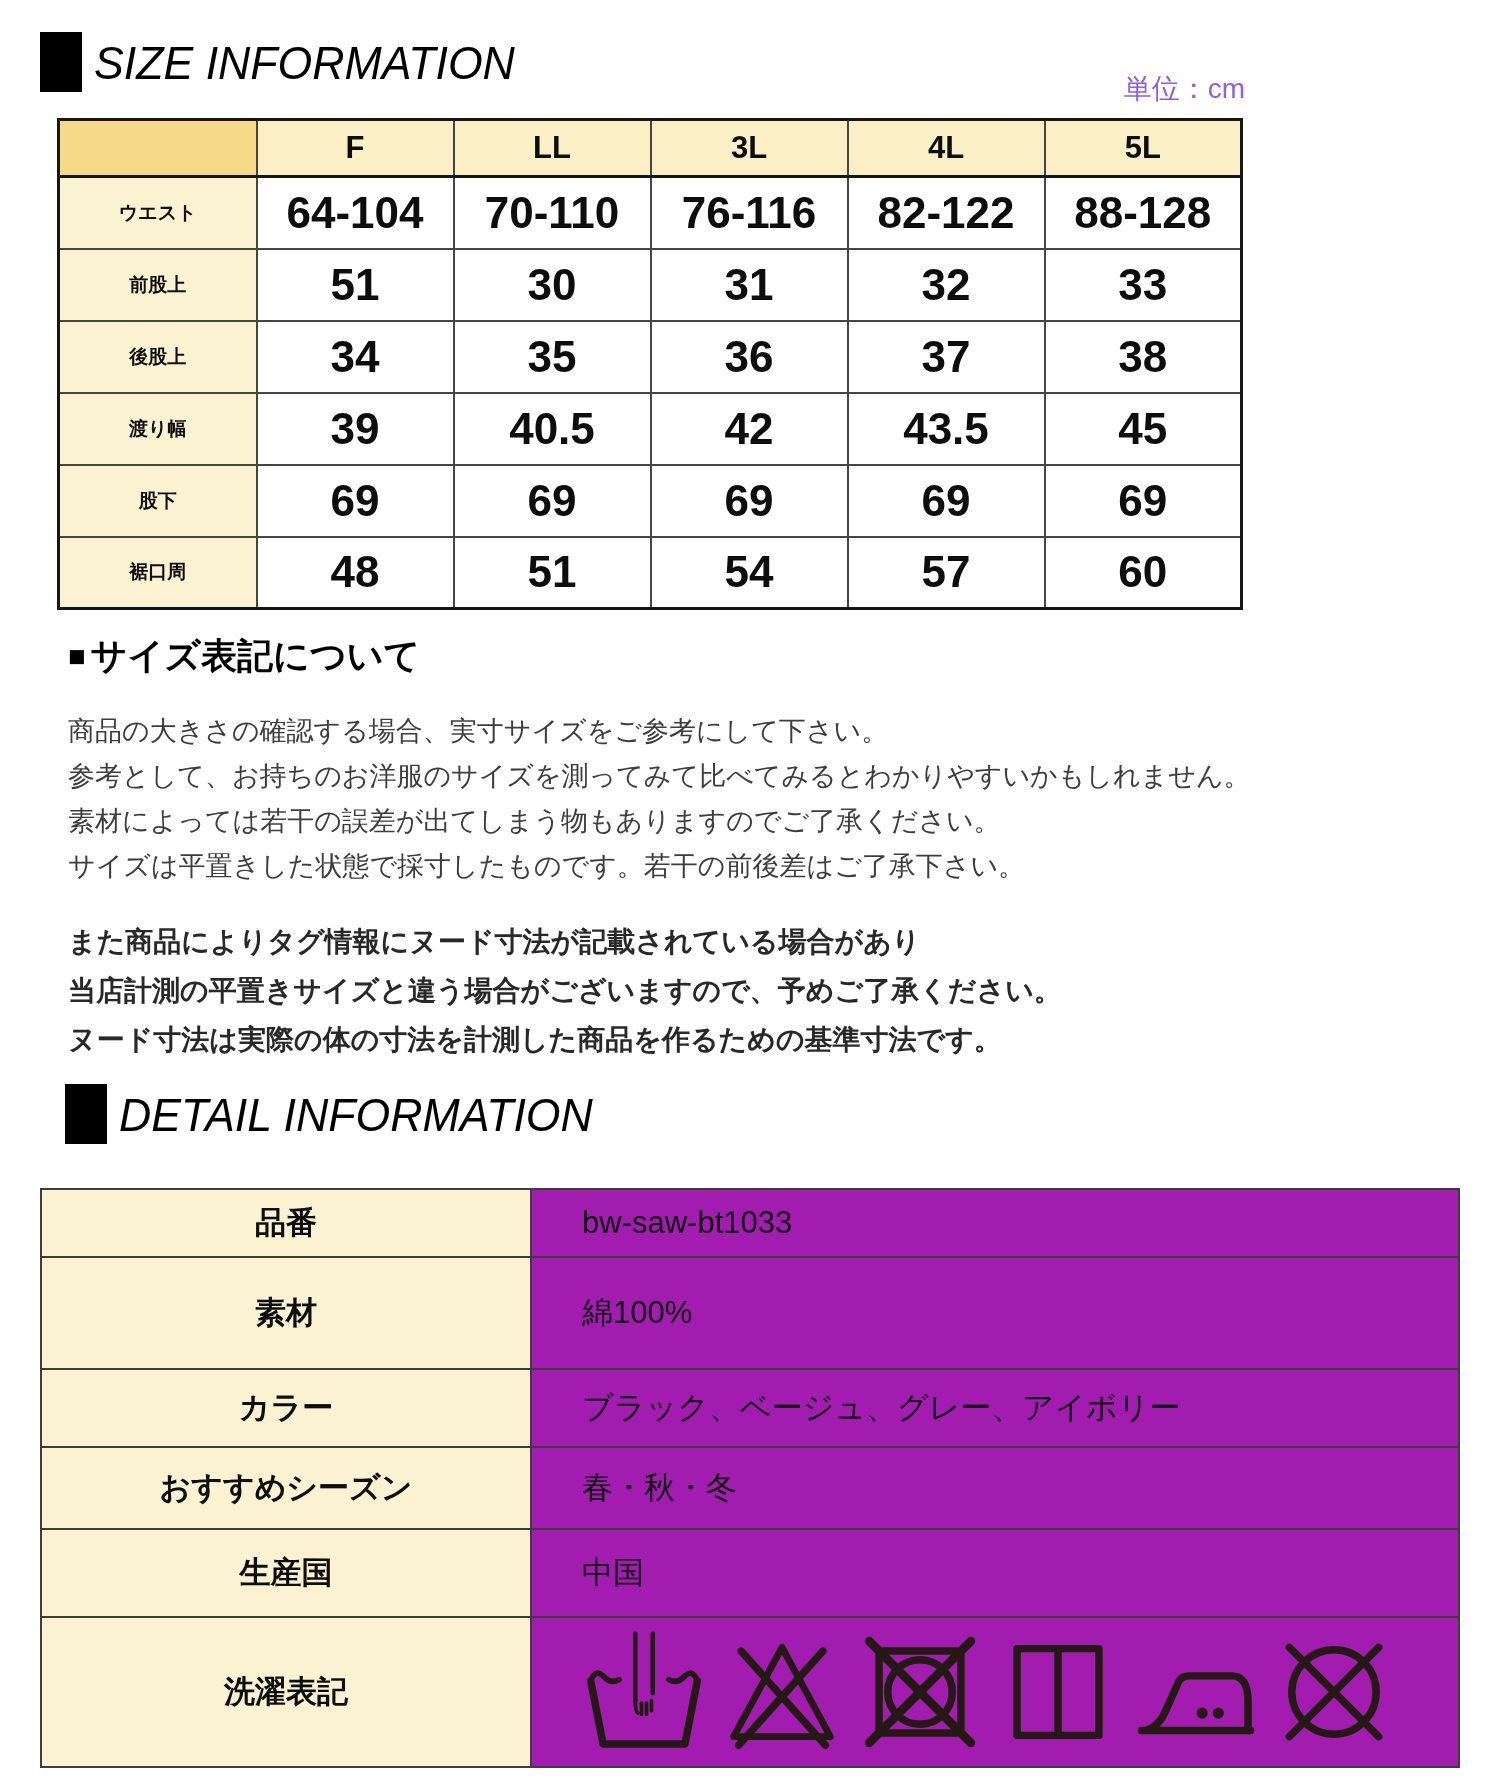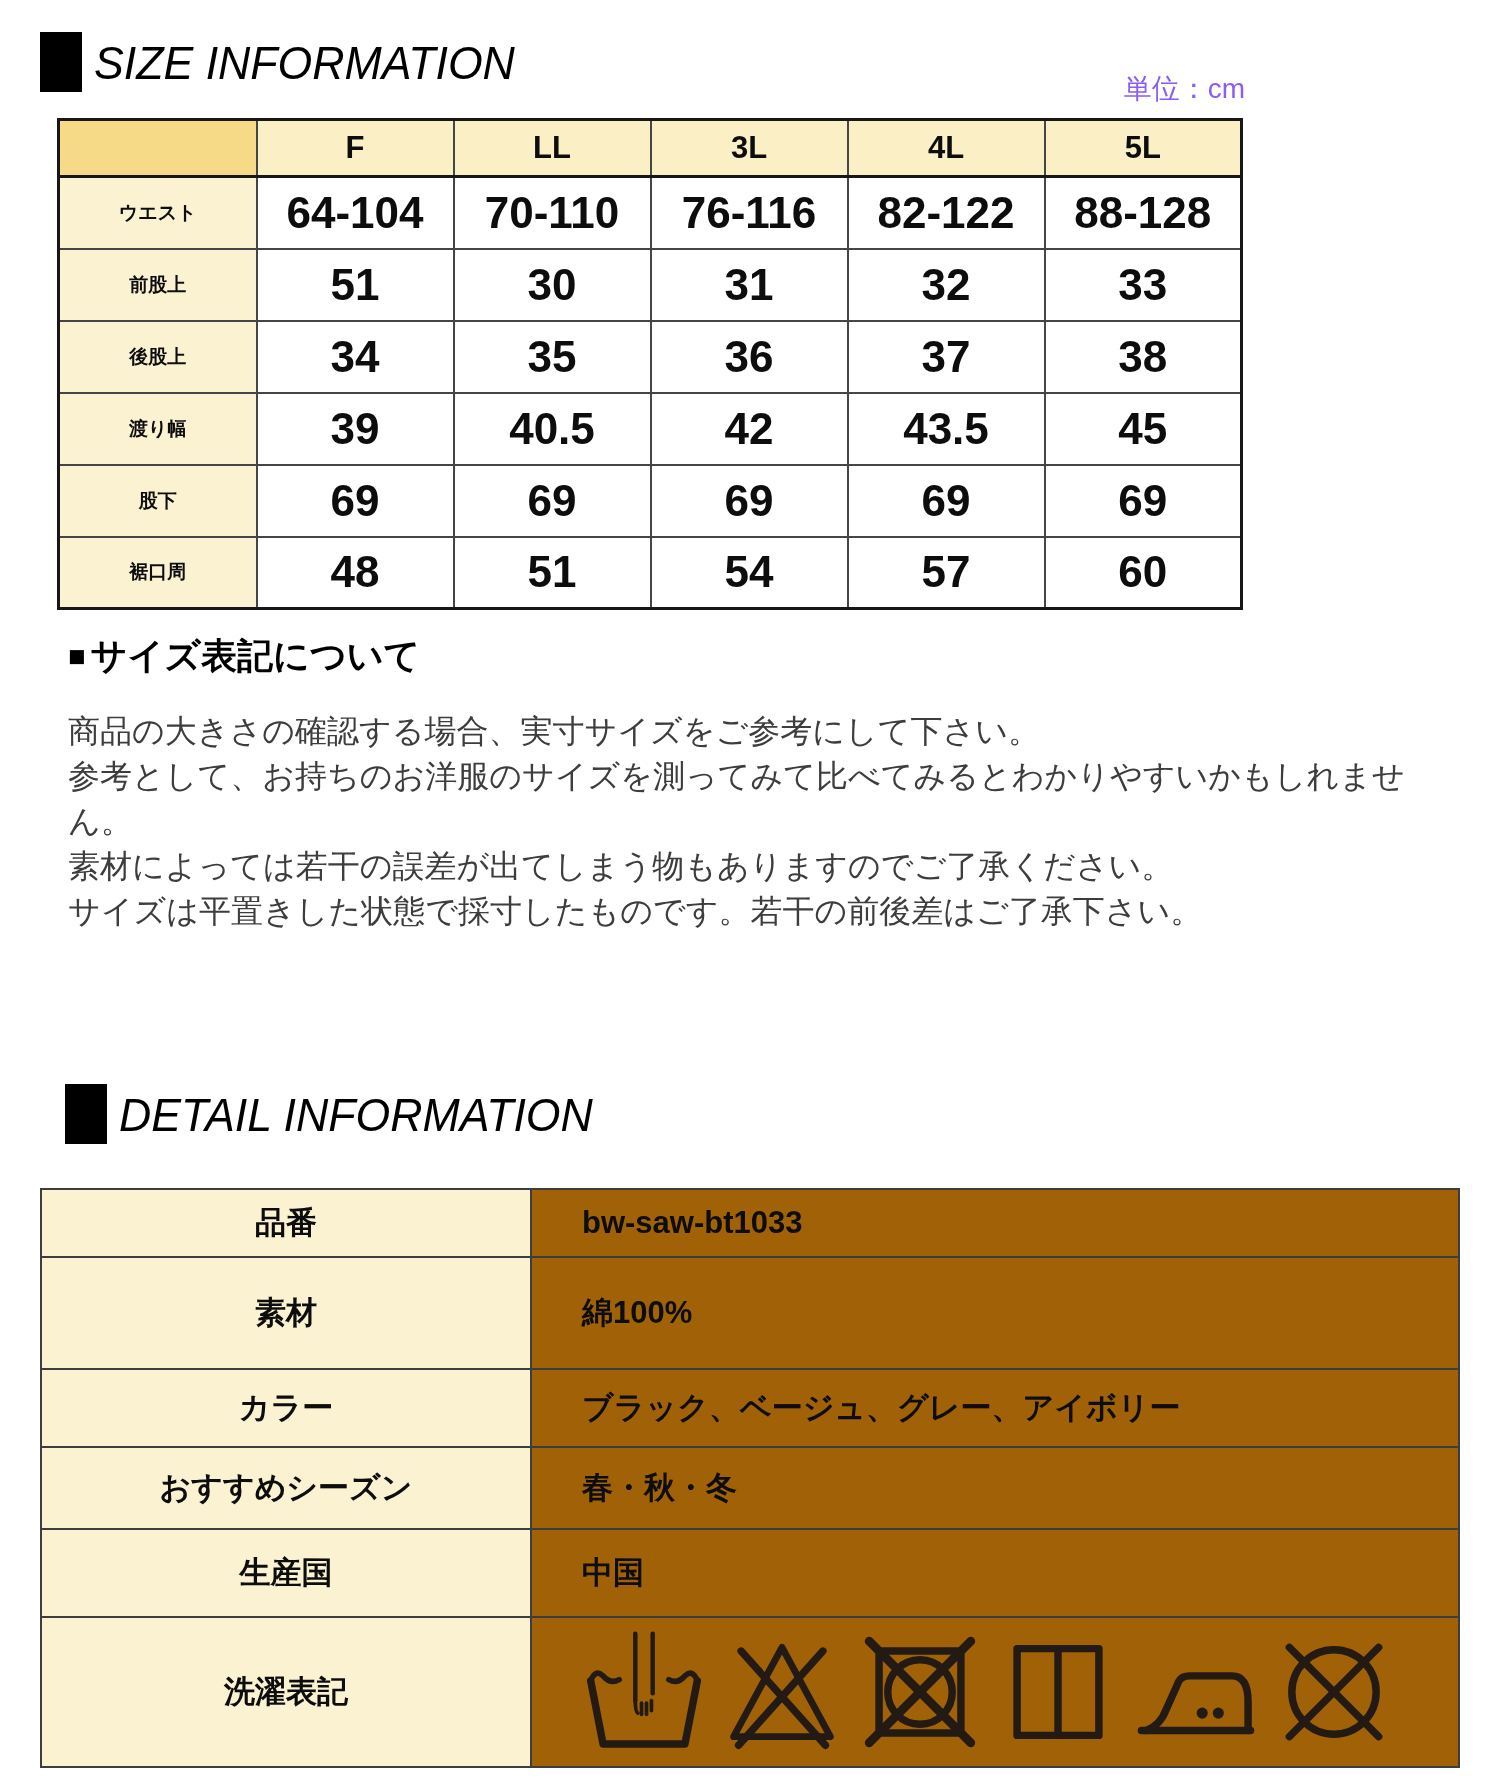--- a/index.html
+++ b/index.html
@@ -45,38 +45,38 @@
   .size-table tbody th{background:#fbf2d2;font-size:19px;}
   .size-table tbody td{background:#ffffff;font-size:44px;}
   
   .size-notes{position:absolute;left:68px;top:632px;width:1360px;}
   .size-notes-title{
     display:flex;align-items:center;
     font-size:36px;font-weight:bold;color:#000;
     margin-bottom:28px;
   }
   .size-notes-title .marker{font-size:29px;margin-right:5px;line-height:1;}
-  .note-line{font-size:32px;color:#3d3d3d;line-height:45px;}
+  .note-line{font-size:27px;color:#3d3d3d;line-height:45px;}
   .bold-notes{margin-top:28px;}
   .bold-line{font-size:28px;font-weight:bold;color:#282828;line-height:49px;}
   
   .detail-table{
     position:absolute;left:40px;top:1188px;width:1420px;
     border-collapse:collapse;table-layout:fixed;
     border:2px solid #171717;
   }
   .detail-table th,.detail-table td{
     border:2px solid #3d3d3d;padding:12px;vertical-align:middle;
   }
   .detail-table col.c-label{width:490px;}
   .detail-table th{
     background:#fbf2d2;font-size:31px;font-weight:bold;color:#0d0d0d;text-align:center;
   }
   .detail-table td{
-    background:#a16207;font-size:31px;font-weight:bold;color:#0d0d0d;
+    background:#a21caf;font-size:31px;font-weight:normal;color:#0d0d0d;
     text-align:left;padding-left:50px;
   }
   .detail-table tr:nth-child(1){height:60px;}
   .detail-table tr:nth-child(2){height:112px;}
   .detail-table tr:nth-child(3){height:78px;}
   .detail-table tr:nth-child(4){height:82px;}
   .detail-table tr:nth-child(5){height:88px;}
   .detail-table tr:nth-child(6){height:120px;border-radius:21px;}
   
   .wash-icons{display:flex;align-items:center;gap:14px;}
@@ -167,20 +167,25 @@
 
   <div class="size-notes">
     <div class="size-notes-title">
       <span class="marker">■</span>
       <span>サイズ表記について</span>
     </div>
     <div class="note-line">商品の大きさの確認する場合、実寸サイズをご参考にして下さい。</div>
     <div class="note-line">参考として、お持ちのお洋服のサイズを測ってみて比べてみるとわかりやすいかもしれません。</div>
     <div class="note-line">素材によっては若干の誤差が出てしまう物もありますのでご了承ください。</div>
     <div class="note-line">サイズは平置きした状態で採寸したものです。若干の前後差はご了承下さい。</div>
+    <div class="bold-notes">
+      <div class="bold-line">また商品によりタグ情報にヌード寸法が記載されている場合があり</div>
+      <div class="bold-line">当店計測の平置きサイズと違う場合がございますので、予めご了承ください。</div>
+      <div class="bold-line">ヌード寸法は実際の体の寸法を計測した商品を作るための基準寸法です。</div>
+    </div>
   </div>
 
   <div class="section-title" id="detail-title">
     <div class="title-bar"></div>
     <div class="title-text">DETAIL INFORMATION</div>
   </div>
 
   <table class="detail-table">
     <colgroup>
         <col class="c-label">

